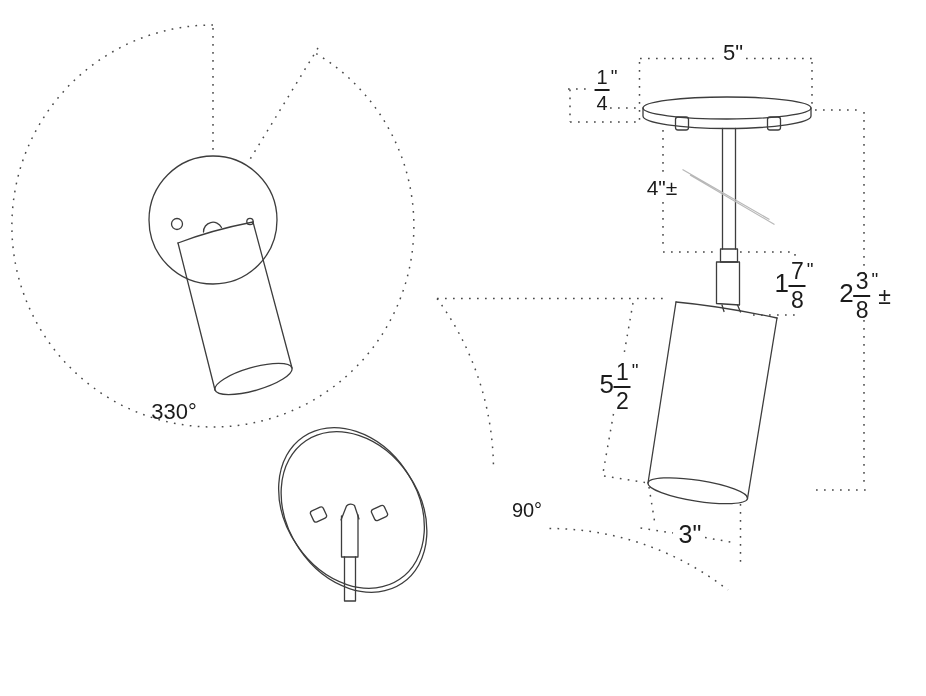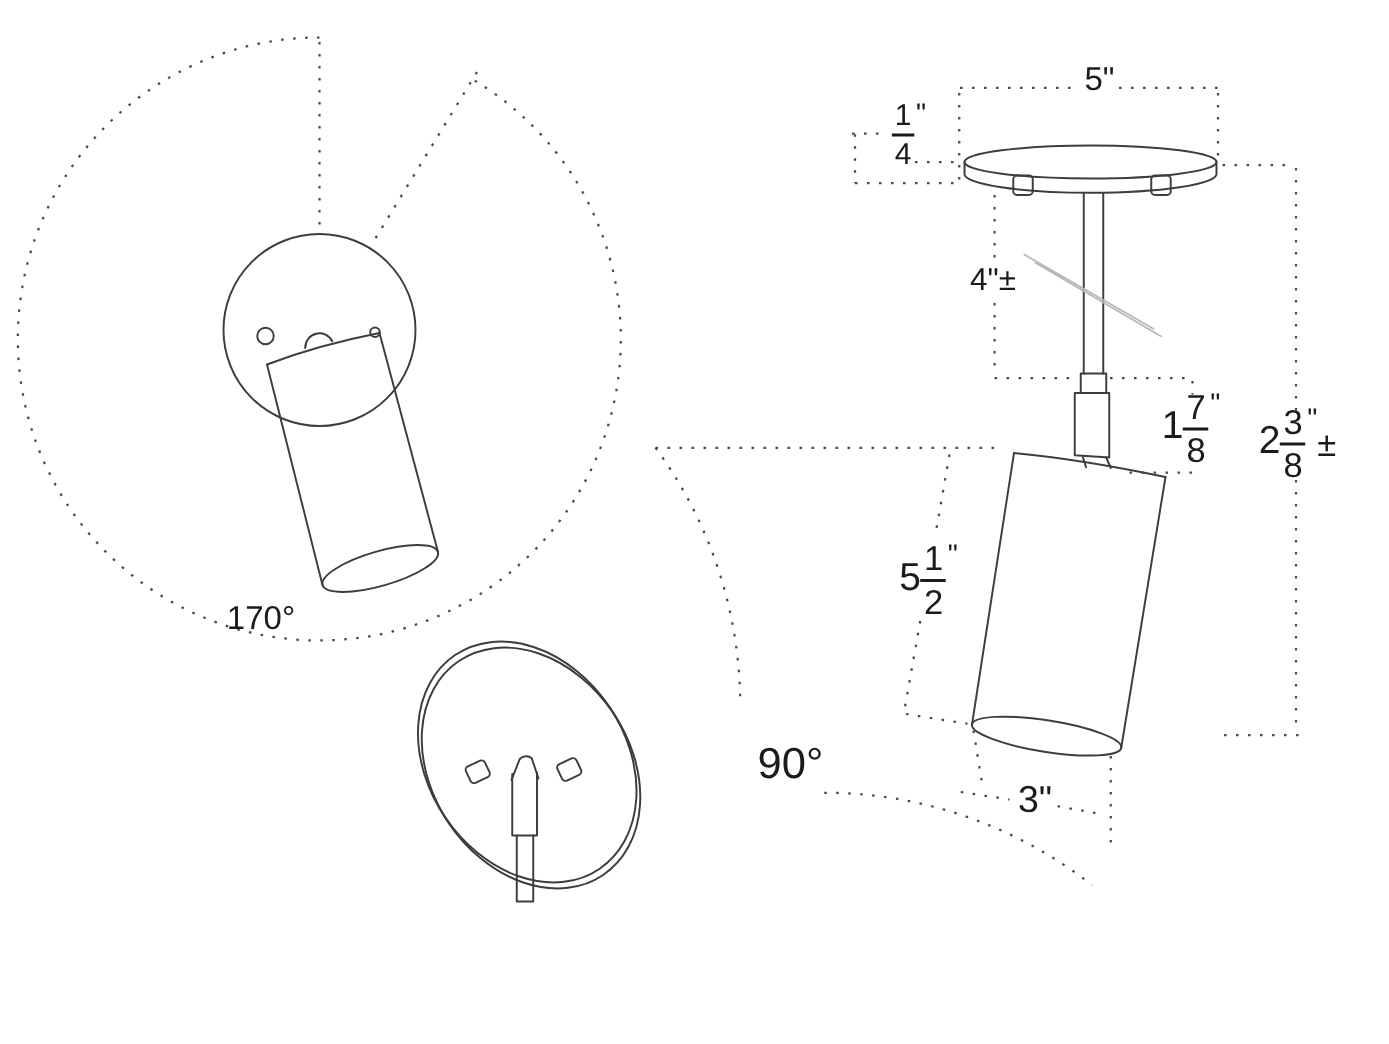--- a/index.html
+++ b/index.html
@@ -11,21 +11,21 @@
   .ln{fill:none;stroke:#3d3d3d;stroke-width:1.3;stroke-linecap:round;stroke-linejoin:round;}
   .dot{fill:none;stroke:#4a4a4a;stroke-width:1.5;stroke-linecap:butt;stroke-dasharray:1.7 6.3;}
   .brk{fill:none;stroke:#b8b8b8;stroke-width:1.2;}
   .lbl{
     position:absolute;transform:translate(-50%,-50%);white-space:nowrap;
     line-height:1;letter-spacing:0;
   }
   .t21{font-size:21px;}
   .t22{font-size:22px;}
   .t25{font-size:25px;}
-  .t26{font-size:29px;}
+  .t26{font-size:20px;}
   .t24{font-size:24px;}
   .frac-label{display:flex;align-items:center;}
   .whole{font-size:26px;line-height:1;position:relative;top:-3px;}
   .frac{display:inline-flex;flex-direction:column;align-items:center;font-size:23px;line-height:1;}
   .frac .num{padding:0 2px 2px;border-bottom:2px solid #1b1b1b;}
   .frac .den{padding-top:2px;}
   .frac.fsm{font-size:20px;}
   .sfx{font-size:19px;line-height:1;align-self:flex-start;padding-left:1px;}
   .sfx2{font-size:23px;line-height:1;align-self:center;}
 </style>
@@ -150,17 +150,17 @@
 
   <div class="lbl t25" style="left:690px;top:534px">
     <span>3"</span>
   </div>
 
   <div class="lbl t26" style="left:527px;top:510px">
     <span>90°</span>
   </div>
 
   <div class="lbl t22" style="left:174px;top:412px">
-    <span>170°</span>
+    <span>330°</span>
   </div>
 
 
 </div>
 
 </body></html>

